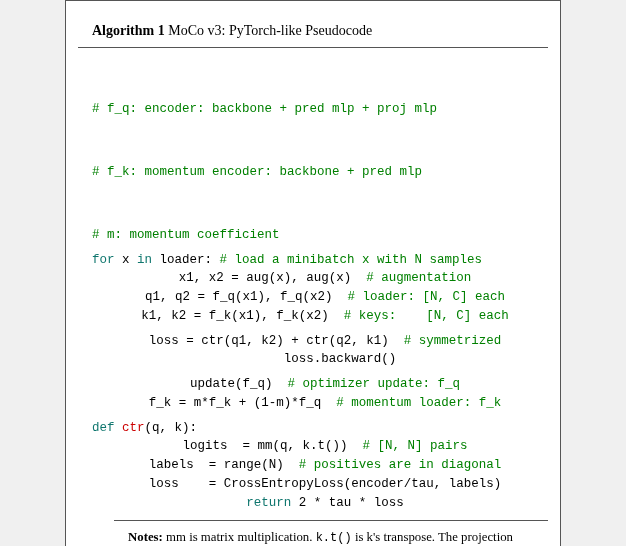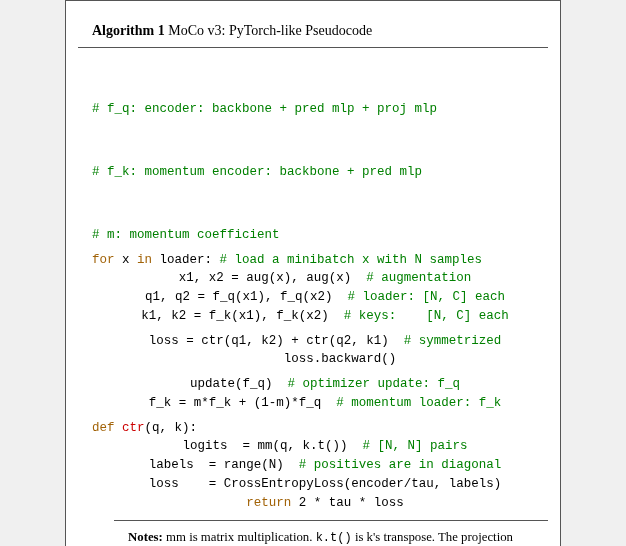--- a/index.html
+++ b/index.html
@@ -31,21 +31,21 @@
     .algo-header .algo-title-text {
       font-weight: normal;
     }
     .algo-body {
       padding: 8px 14px 8px 14px;
       font-family: 'Courier New', Courier, monospace;
       font-size: 12.5px;
       line-height: 1.5;
     }
     .comment { color: #008000; margin-top: 44px; }
-    .keyword { color: #a16207; margin-top: 39px; }
+    .keyword { color: #0f766e; margin-top: 39px; }
     .function-name { color: #cc0000; }
     .line { display: block; white-space: pre; }
     .indent1 { padding-left: 24px; text-align: center; }
     .spacer { display: block; height: 6px; }
     .notes-section {
       border-top: 1.5px solid #555;
       padding: 7px 14px 8px 14px;
       font-family: serif;
       font-size: 12.8px;
       line-height: 1.45;

